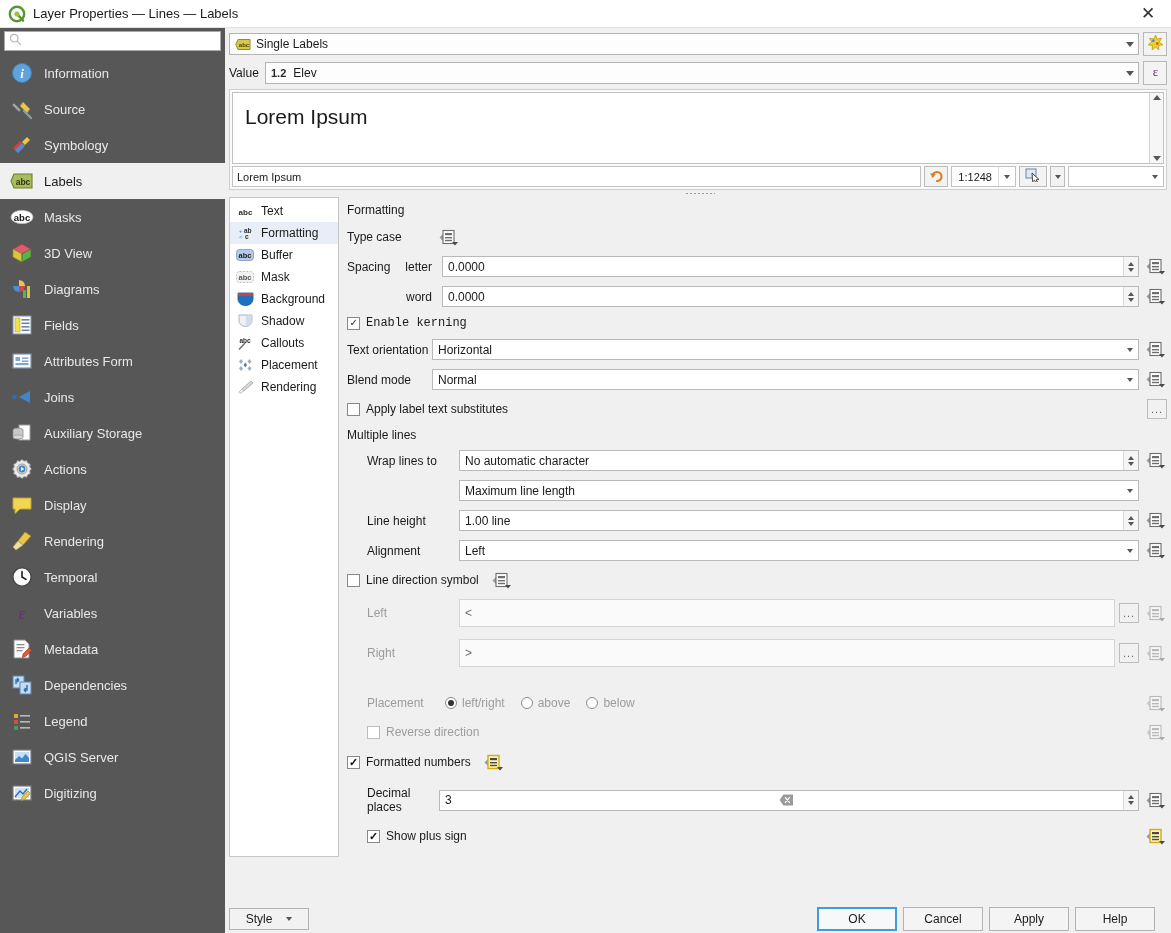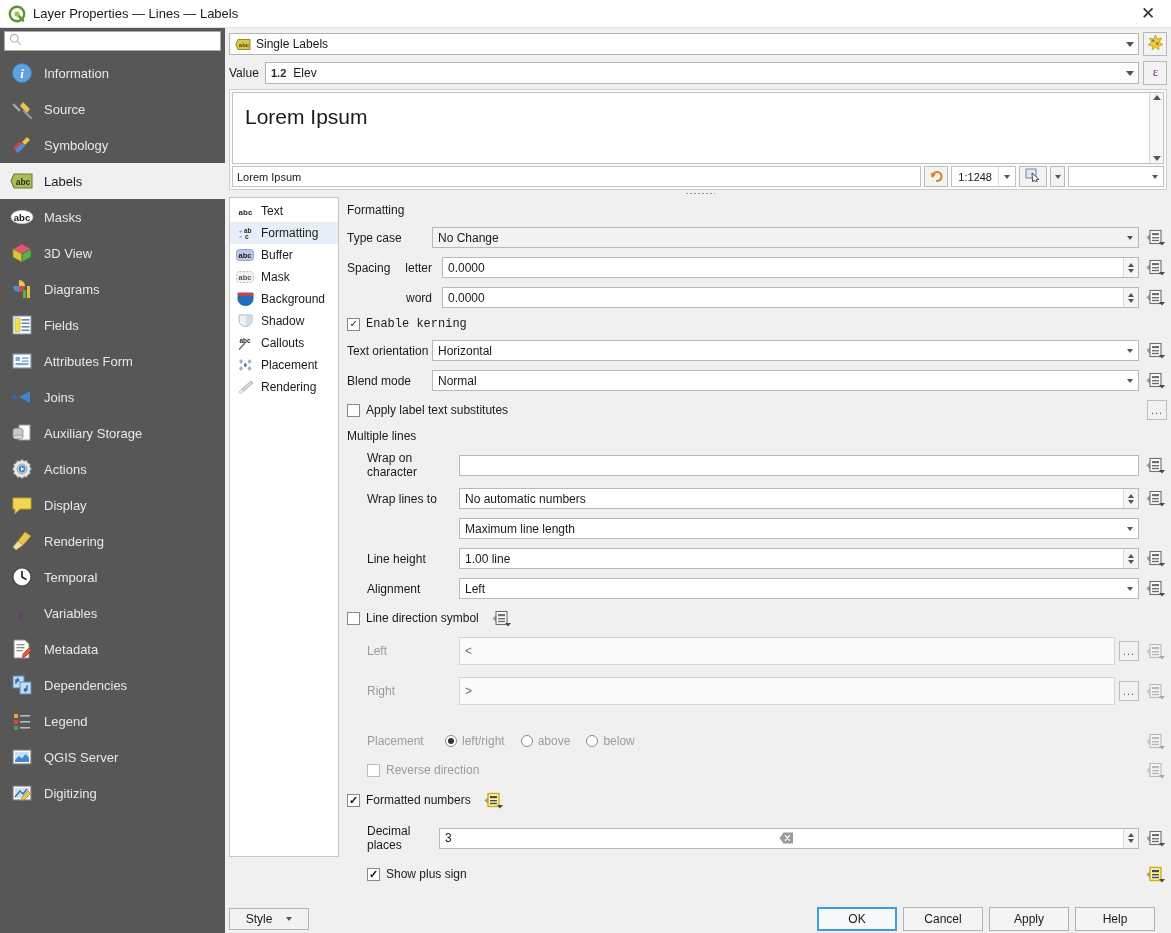--- a/index.html
+++ b/index.html
@@ -672,26 +672,20 @@
           <span>Rendering</span>
         </div>
       </div>
 
       <div id="form">
 
         <div class="grp-title">Formatting</div>
 
         <div class="frow">
           <span class="flabel w85">Type case</span>
-          <div class="field flat">
-            <span>No Change</span>
-            <span class="arrow-box">
-                <i class="tri-down sm"></i>
-              </span>
-          </div>
           <span class="ddbtn">
             <svg width="20" height="17" viewBox="0 0 20 17">
                 <path d="M0.5 8.5 L4 5 L4 12 Z" fill="#9a9a9a"></path>
                 <rect x="4" y="1.5" width="11" height="13" fill="#fdfdfd" stroke="#6e6e6e" stroke-width="1.1"></rect>
                 <rect x="6" y="4" width="7" height="2.2" fill="#6e6e6e"></rect>
                 <rect x="6" y="8" width="7" height="1.4" fill="#6e6e6e"></rect>
                 <rect x="6" y="10.8" width="7" height="1.4" fill="#6e6e6e"></rect>
                 <path d="M13 13 L19 13 L16 16.5 Z" fill="#4a4a4a"></path>
               </svg>
           </span>
@@ -788,41 +782,25 @@
 
         <div class="cbrow">
           <span class="cbox"></span>
           <span class="cblabel">Apply label text substitutes</span>
           <span style="flex:1 1 auto;"></span>
           <span class="dots-btn">...</span>
         </div>
 
         <div class="grp-title" style="margin-bottom:8px;">Multiple lines</div>
 
-        <div class="frow sub-indent">
-          <span class="flabel w92">Wrap on character</span>
-          <div class="field">
-            <span></span>
-          </div>
-          <span class="ddbtn">
-            <svg width="20" height="17" viewBox="0 0 20 17">
-                <path d="M0.5 8.5 L4 5 L4 12 Z" fill="#9a9a9a"></path>
-                <rect x="4" y="1.5" width="11" height="13" fill="#fdfdfd" stroke="#6e6e6e" stroke-width="1.1"></rect>
-                <rect x="6" y="4" width="7" height="2.2" fill="#6e6e6e"></rect>
-                <rect x="6" y="8" width="7" height="1.4" fill="#6e6e6e"></rect>
-                <rect x="6" y="10.8" width="7" height="1.4" fill="#6e6e6e"></rect>
-                <path d="M13 13 L19 13 L16 16.5 Z" fill="#4a4a4a"></path>
-              </svg>
-          </span>
-        </div>
 
         <div class="frow sub-indent">
           <span class="flabel w92">Wrap lines to</span>
           <div class="field">
-            <span>No automatic numbers</span>
+            <span>No automatic character</span>
             <span class="spin">
                 <i class="u"></i>
                 <i class="d"></i>
               </span>
           </div>
           <span class="ddbtn">
             <svg width="20" height="17" viewBox="0 0 20 17">
                 <path d="M0.5 8.5 L4 5 L4 12 Z" fill="#9a9a9a"></path>
                 <rect x="4" y="1.5" width="11" height="13" fill="#fdfdfd" stroke="#6e6e6e" stroke-width="1.1"></rect>
                 <rect x="6" y="4" width="7" height="2.2" fill="#6e6e6e"></rect>

